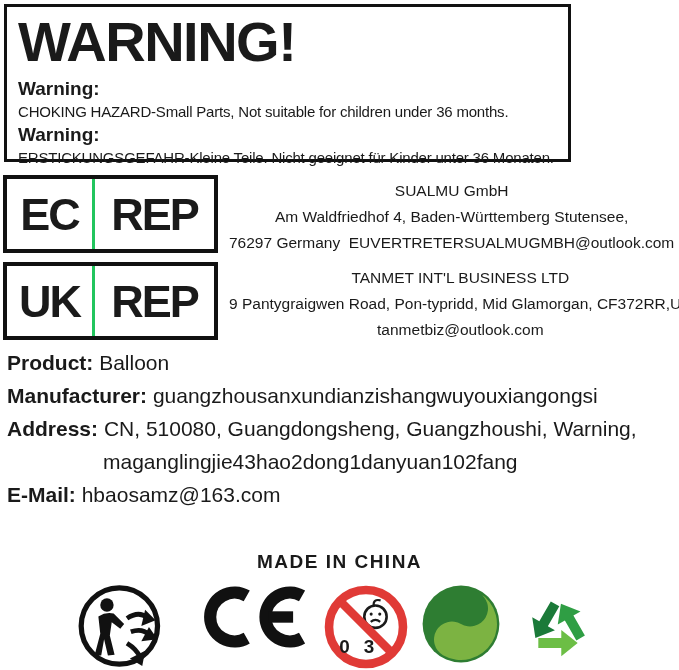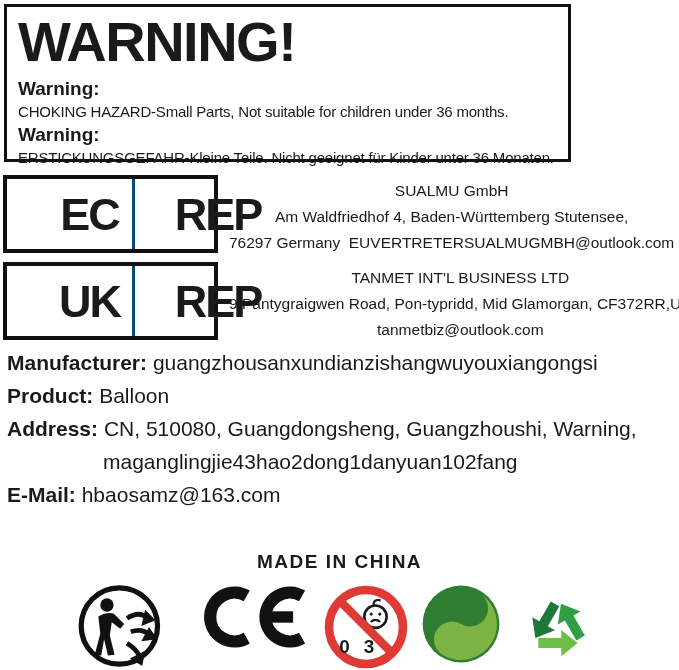--- a/index.html
+++ b/index.html
@@ -18,23 +18,23 @@
   
   .rep-row{position:absolute;left:3px;display:flex;align-items:flex-start;}
   .rep-row.ec{top:175px;}
   .rep-row.uk{top:262px;}
   .rep-badge{
     width:215px;height:78px;border:4px solid #111;box-sizing:border-box;
     display:flex;background:#fff;flex:0 0 auto;
   }
   .rep-cell{
     flex:0 0 41%;display:flex;align-items:center;justify-content:center;
-    font-size:45px;font-weight:800;letter-spacing:-2px;line-height:1;padding-left:40px;
+    font-size:45px;font-weight:800;letter-spacing:-2px;line-height:1;
   }
-  .rep-cell.right{flex:1;border-left:3px solid #0c4a6e;}
+  .rep-cell.right{flex:1;border-left:3px solid #22c55e;}
   .rep-info{margin-left:11px;padding-top:3px;}
   .rep-line{font-size:15.5px;line-height:26px;white-space:pre;text-align:center;}
   
   .details{position:absolute;left:7px;top:346px;}
   .detail-row{font-size:21px;line-height:33px;white-space:nowrap;}
   .detail-label{font-weight:700;}
   .addr-line2{padding-left:96px;}
   
   .made-in{
     position:absolute;top:551px;left:0;width:100%;text-align:center;
@@ -78,26 +78,26 @@
     </div>
     <div class="rep-info">
       <div class="rep-line">TANMET INT'L BUSINESS LTD</div>
       <div class="rep-line">9 Pantygraigwen Road, Pon-typridd, Mid Glamorgan, CF372RR,UK</div>
       <div class="rep-line">tanmetbiz@outlook.com</div>
     </div>
   </div>
 
   <div class="details">
     <div class="detail-row">
+      <span class="detail-label">Product:</span>
+      <span class="detail-value">Balloon</span>
+    </div>
+    <div class="detail-row">
       <span class="detail-label">Manufacturer:</span>
       <span class="detail-value">guangzhousanxundianzishangwuyouxiangongsi</span>
-    </div>
-    <div class="detail-row">
-      <span class="detail-label">Product:</span>
-      <span class="detail-value">Balloon</span>
     </div>
     <div class="detail-row">
       <span class="detail-label">Address:</span>
       <span class="detail-value">CN, 510080, Guangdongsheng, Guangzhoushi, Warning,</span>
       <div class="addr-line2">maganglingjie43hao2dong1danyuan102fang</div>
     </div>
     <div class="detail-row">
       <span class="detail-label">E-Mail:</span>
       <span class="detail-value">hbaosamz@163.com</span>
     </div>

